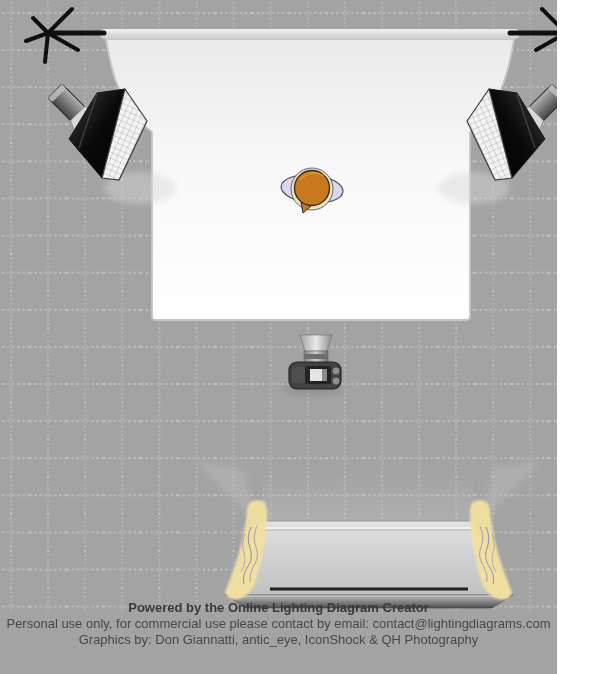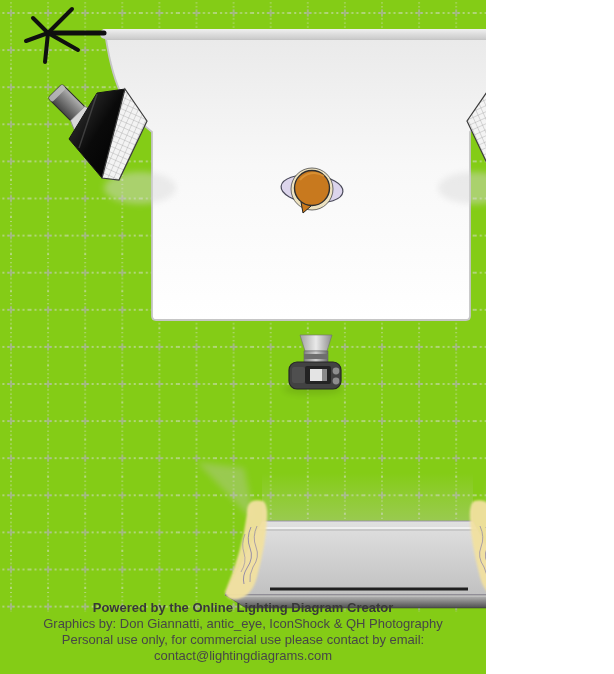--- a/index.html
+++ b/index.html
@@ -1,17 +1,17 @@
 <!DOCTYPE html>
 <html><head>
 <meta charset="utf-8">
 <style>
   html,body{margin:0;padding:0;background:#fff;}
   .stage{
-    position:relative;width:486px;height:674px;background:#84cc16;overflow:hidden;
+    position:relative;width:557px;height:674px;background:#a3a3a3;overflow:hidden;
     font-family:"Liberation Sans", sans-serif;
   }
   .diagram-svg{position:absolute;left:0;top:0;}
   .footer{
     position:absolute;left:0;right:0;top:600px;text-align:center;
     font-size:13px;line-height:16px;color:#474747;
   }
   .footer .powered{font-weight:bold;color:#383838;}
 </style>
 </head>
@@ -170,17 +170,17 @@
           <use href="#floorGlowShape"></use>
         </g>
     <g transform="translate(737,0) scale(-1,1)">
           <use href="#floorGlowShape"></use>
         </g>
   </g>
 </svg>
 
 <div class="footer">
   <div class="powered">Powered by the Online Lighting Diagram Creator</div>
+  <div>Personal use only, for commercial use please contact by email: contact@lightingdiagrams.com</div>
   <div>Graphics by: Don Giannatti, antic_eye, IconShock &amp; QH Photography</div>
-  <div>Personal use only, for commercial use please contact by email: contact@lightingdiagrams.com</div>
 </div>
 
 </div>
 
 </body></html>

